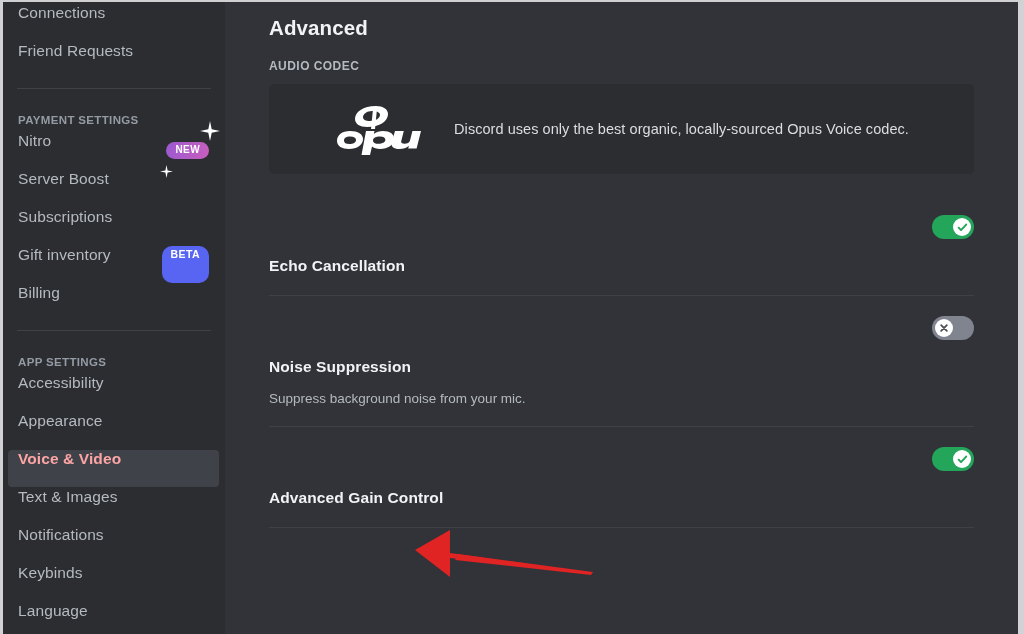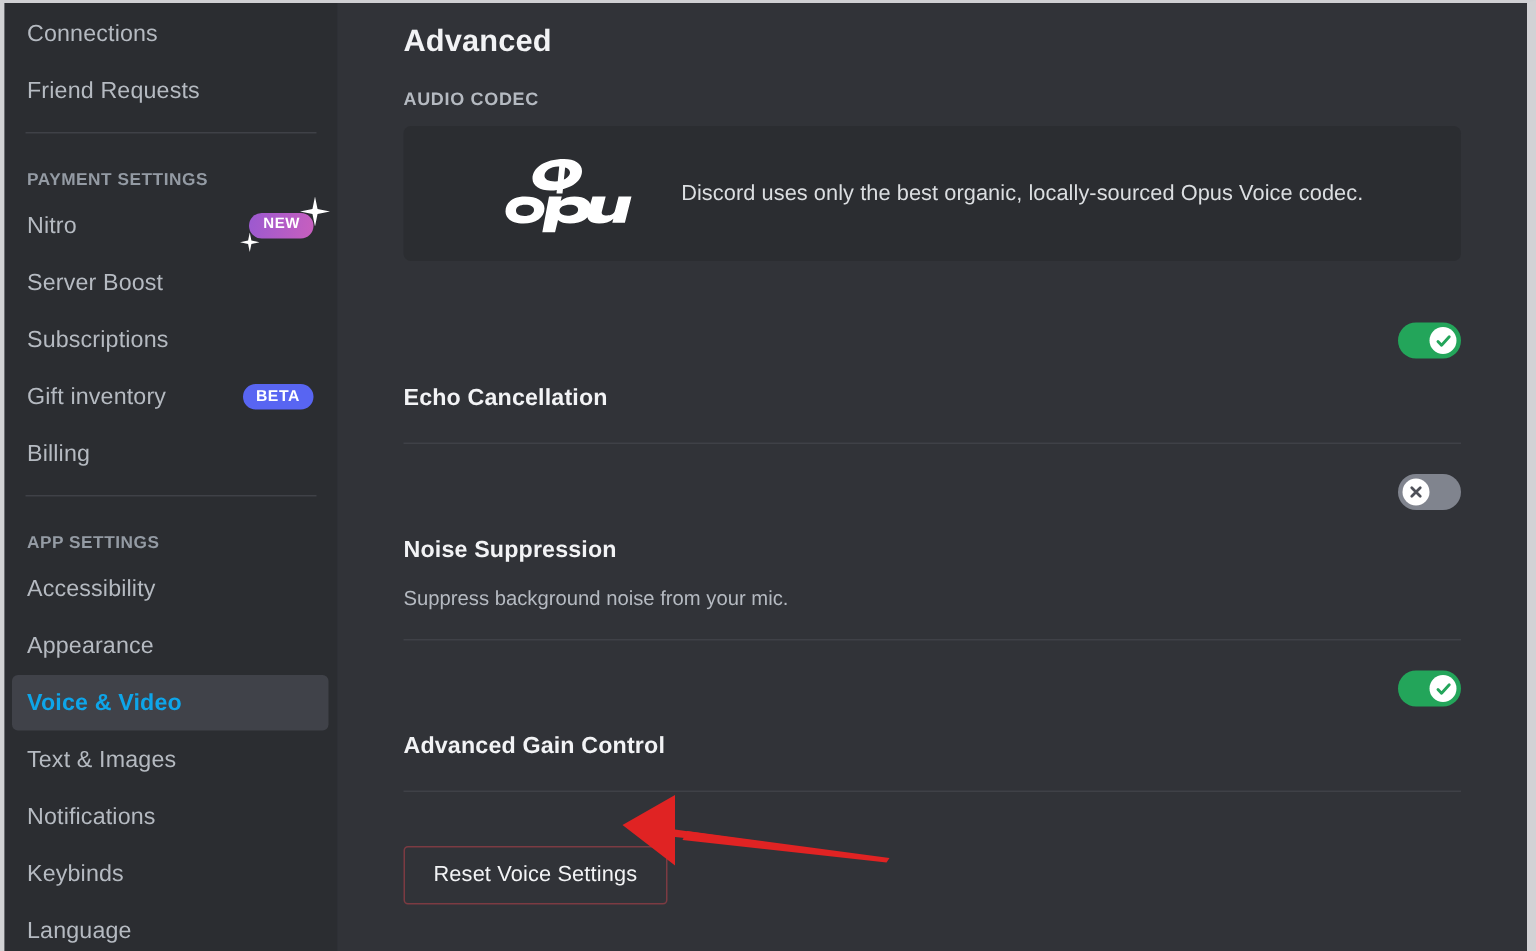--- a/index.html
+++ b/index.html
@@ -33,30 +33,29 @@
     position: relative;
     overflow: hidden;
   }
 
   .side-item {
     height: 37px;
     margin: 0 6px 1px 5px;
     padding: 0 10px;
     border-radius: 4px;
     display: flex;
-    align-items: center;
     color: #b5bac1;
     font-size: 15.5px;
     letter-spacing: 0.1px;
     cursor: pointer;
     position: relative;
   }
   .side-item.selected {
     background: #404249;
-    color: #0ea5e9;
+    color: #fca5a5;
     font-weight: 600;
   }
   .side-item .label { flex: 1 1 auto; white-space: nowrap; }
 
   .side-head {
     height: 34px;
     margin: 0 6px 0 5px;
     padding: 0 10px;
     display: flex;
     align-items: flex-end;
@@ -408,23 +407,20 @@
             <svg width="11" height="11" viewBox="0 0 12 12">
               <path d="M1.8 6.2 L4.4 8.9 L10 2.8" stroke="#23a55a" stroke-width="2.1" fill="none" stroke-linecap="round" stroke-linejoin="round"></path>
             </svg>
           </div>
         </div>
       </div>
 
       <div class="row-sep"></div>
     </div>
 
-    <div class="reset-area">
-      <button class="reset-btn">Reset Voice Settings</button>
-    </div>
   </main>
 
   <svg id="arrow-overlay" viewBox="0 0 1024 634">
     <g>
       <path d="M590 571
                L447 551
                L447 528
                L412 548
                L447 575
                L447 556

